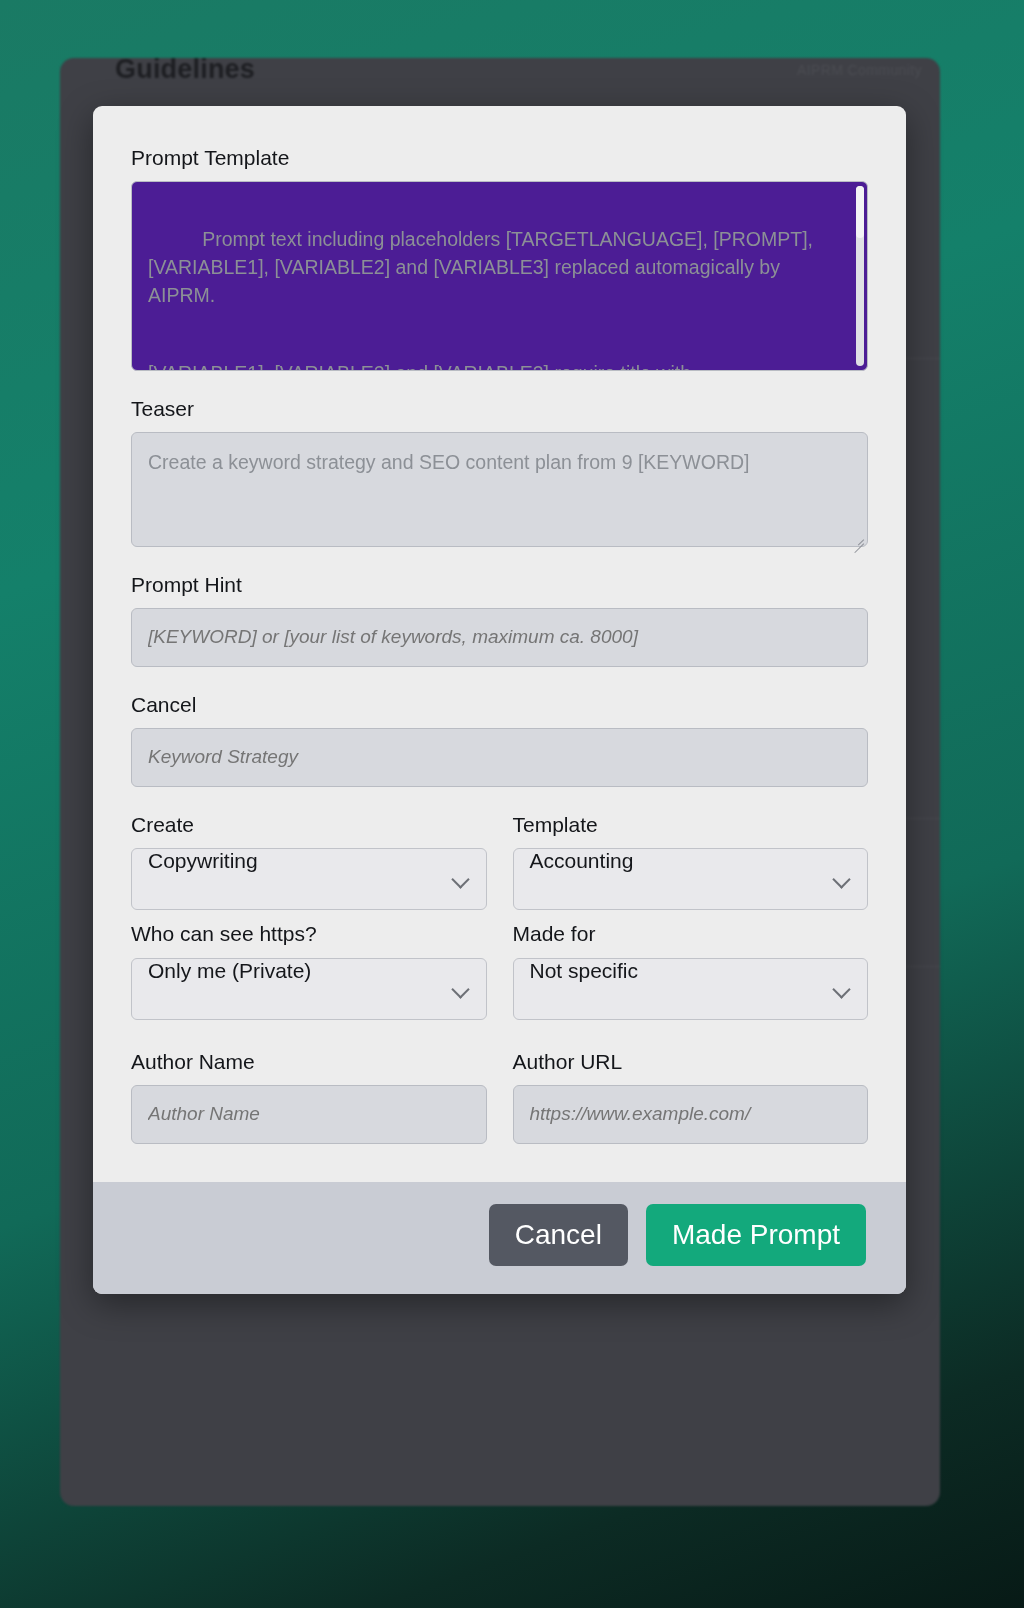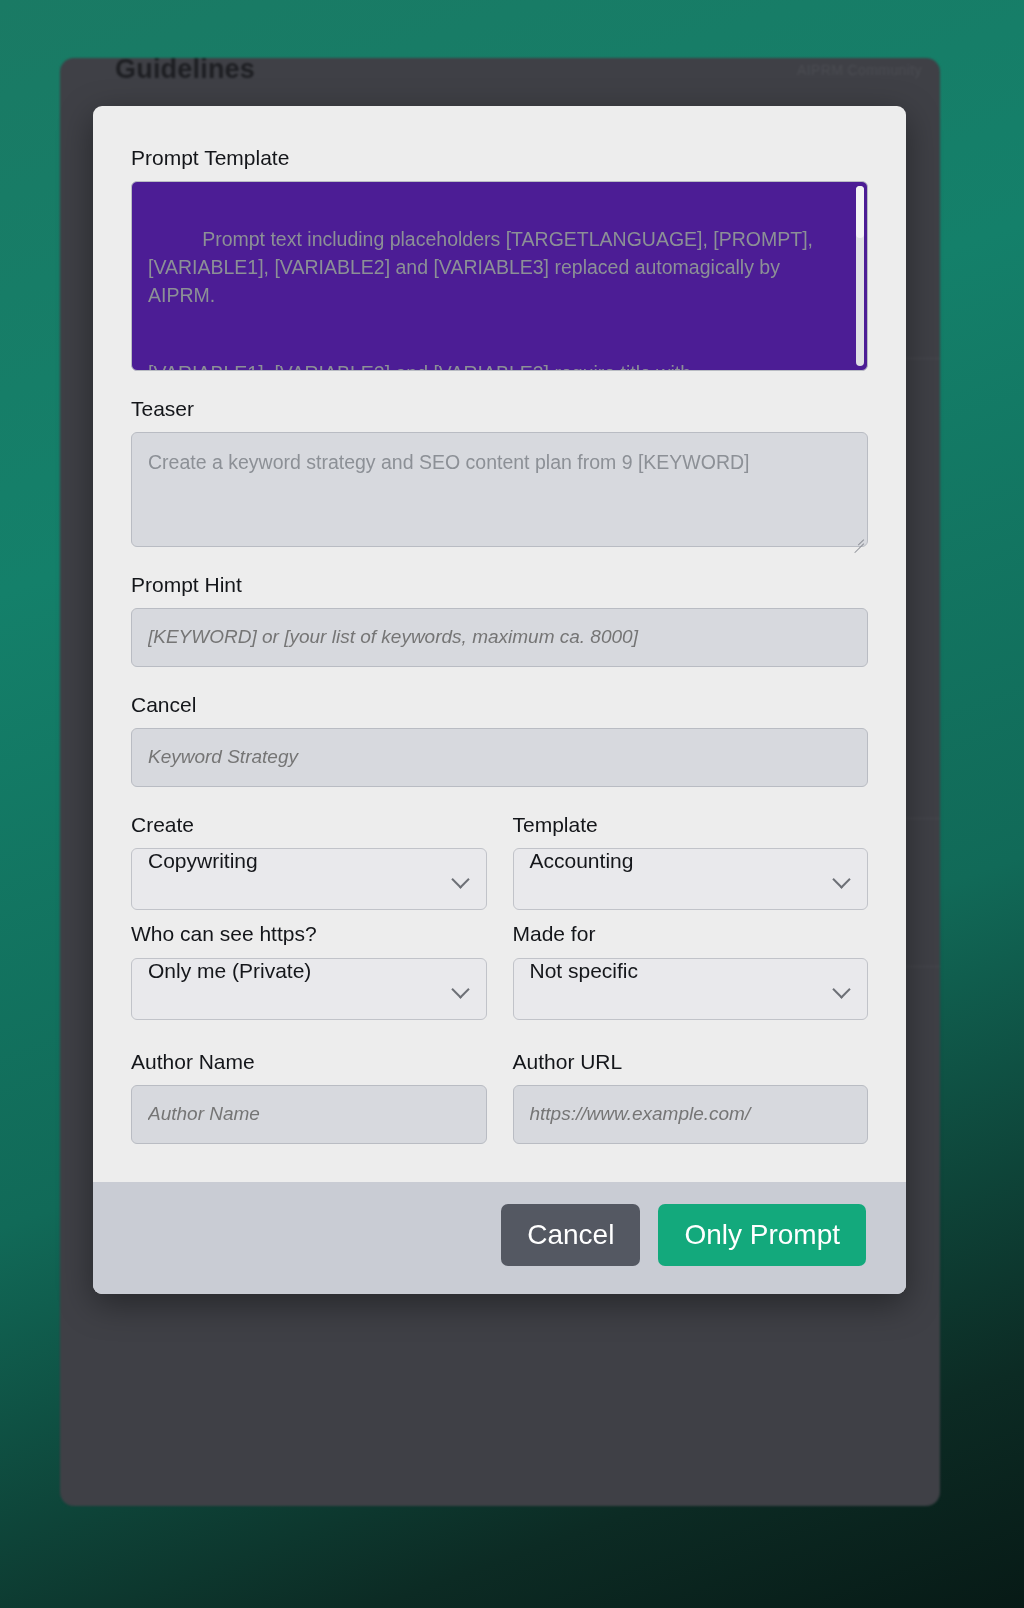--- a/index.html
+++ b/index.html
@@ -325,16 +325,16 @@
         <div class="field-label">Author URL</div>
         <input class="ctl small-input" type="text" placeholder="https://www.example.com/" style="">
       </div>
     </div>
 
 
   </div>
 
   <div id="modal-footer">
     <button class="btn" id="cancel-button">Cancel</button>
-    <button class="btn" id="save-button">Only Prompt</button>
+    <button class="btn" id="save-button">Made Prompt</button>
   </div>
 
 </div>
 
 </body></html>

